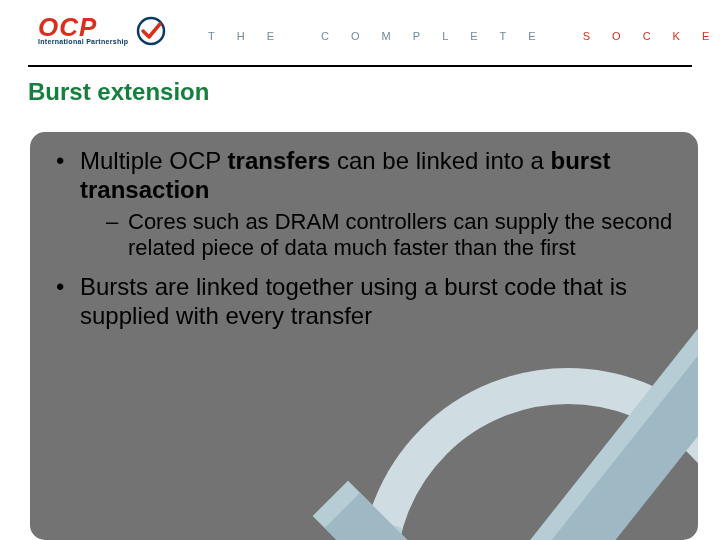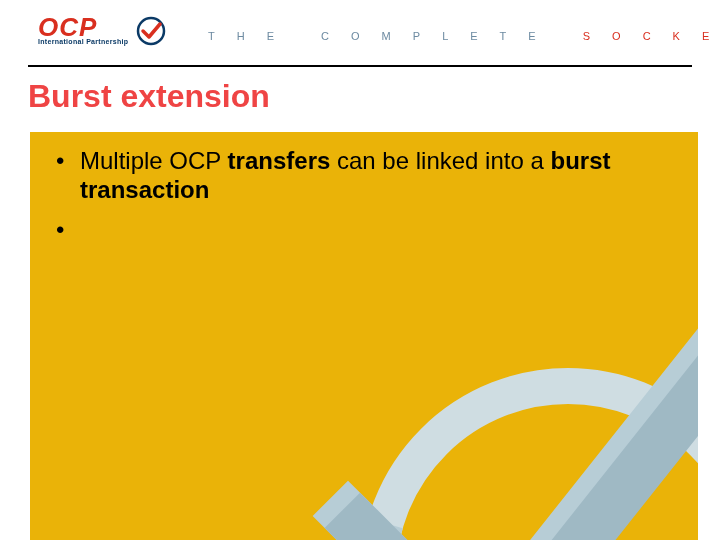--- a/index.html
+++ b/index.html
@@ -55,30 +55,31 @@
   .tagline .red{color:#d92f1f;}
   .rule{
     position:absolute;
     left:28px;right:28px;top:65px;
     border-top:2px solid #000;
   }
   
   .title{
     position:absolute;
     left:28px;top:78px;
-    font-size:32px;
+    font-size:24px;
     font-weight:700;
-    color:#ef4444;
+    color:#15803d;
   }
   
   .body{
     position:absolute;
     left:30px;right:22px;top:132px;bottom:0;
-    background:#eab308;
+    background:#737373;
     overflow:hidden;
+    border-radius:15px;
   }
   
   .wm{
     position:absolute;
     pointer-events:none;
   }
   .wm1{right:-40px;bottom:-220px;}
   .wm1 svg{width:430px;height:500px;}
   
   ul.lvl1{
@@ -146,18 +147,20 @@
       <circle cx="260" cy="320" r="190" fill="none" stroke="#b7cdd6" stroke-width="36" stroke-dasharray="200 1000" stroke-dashoffset="-450"></circle>
       <path d="M40 260 L170 390 L400 100" fill="none" stroke="#b7cdd6" stroke-width="50" stroke-linecap="square" stroke-linejoin="miter"></path>
       <path d="M40 260 L170 390 L400 100" fill="none" stroke="#9fb9c4" stroke-width="50" stroke-linecap="square" stroke-linejoin="miter" transform="translate(12,12)"></path>
     </svg>
   </div>
 
   <ul class="lvl1">
     <li>
       <span>Multiple OCP </span><span class="b">transfers</span><span> can be linked into a </span><span class="b">burst transaction</span>
       <ul class="lvl2">
+        <li>Cores such as DRAM controllers can supply the second related piece of data much faster than the first</li>
       </ul>
     </li>
     <li>
+      <span>Bursts are linked together using a burst code that is supplied with every transfer</span>
     </li>
   </ul>
 </div>
 
 </body></html>

